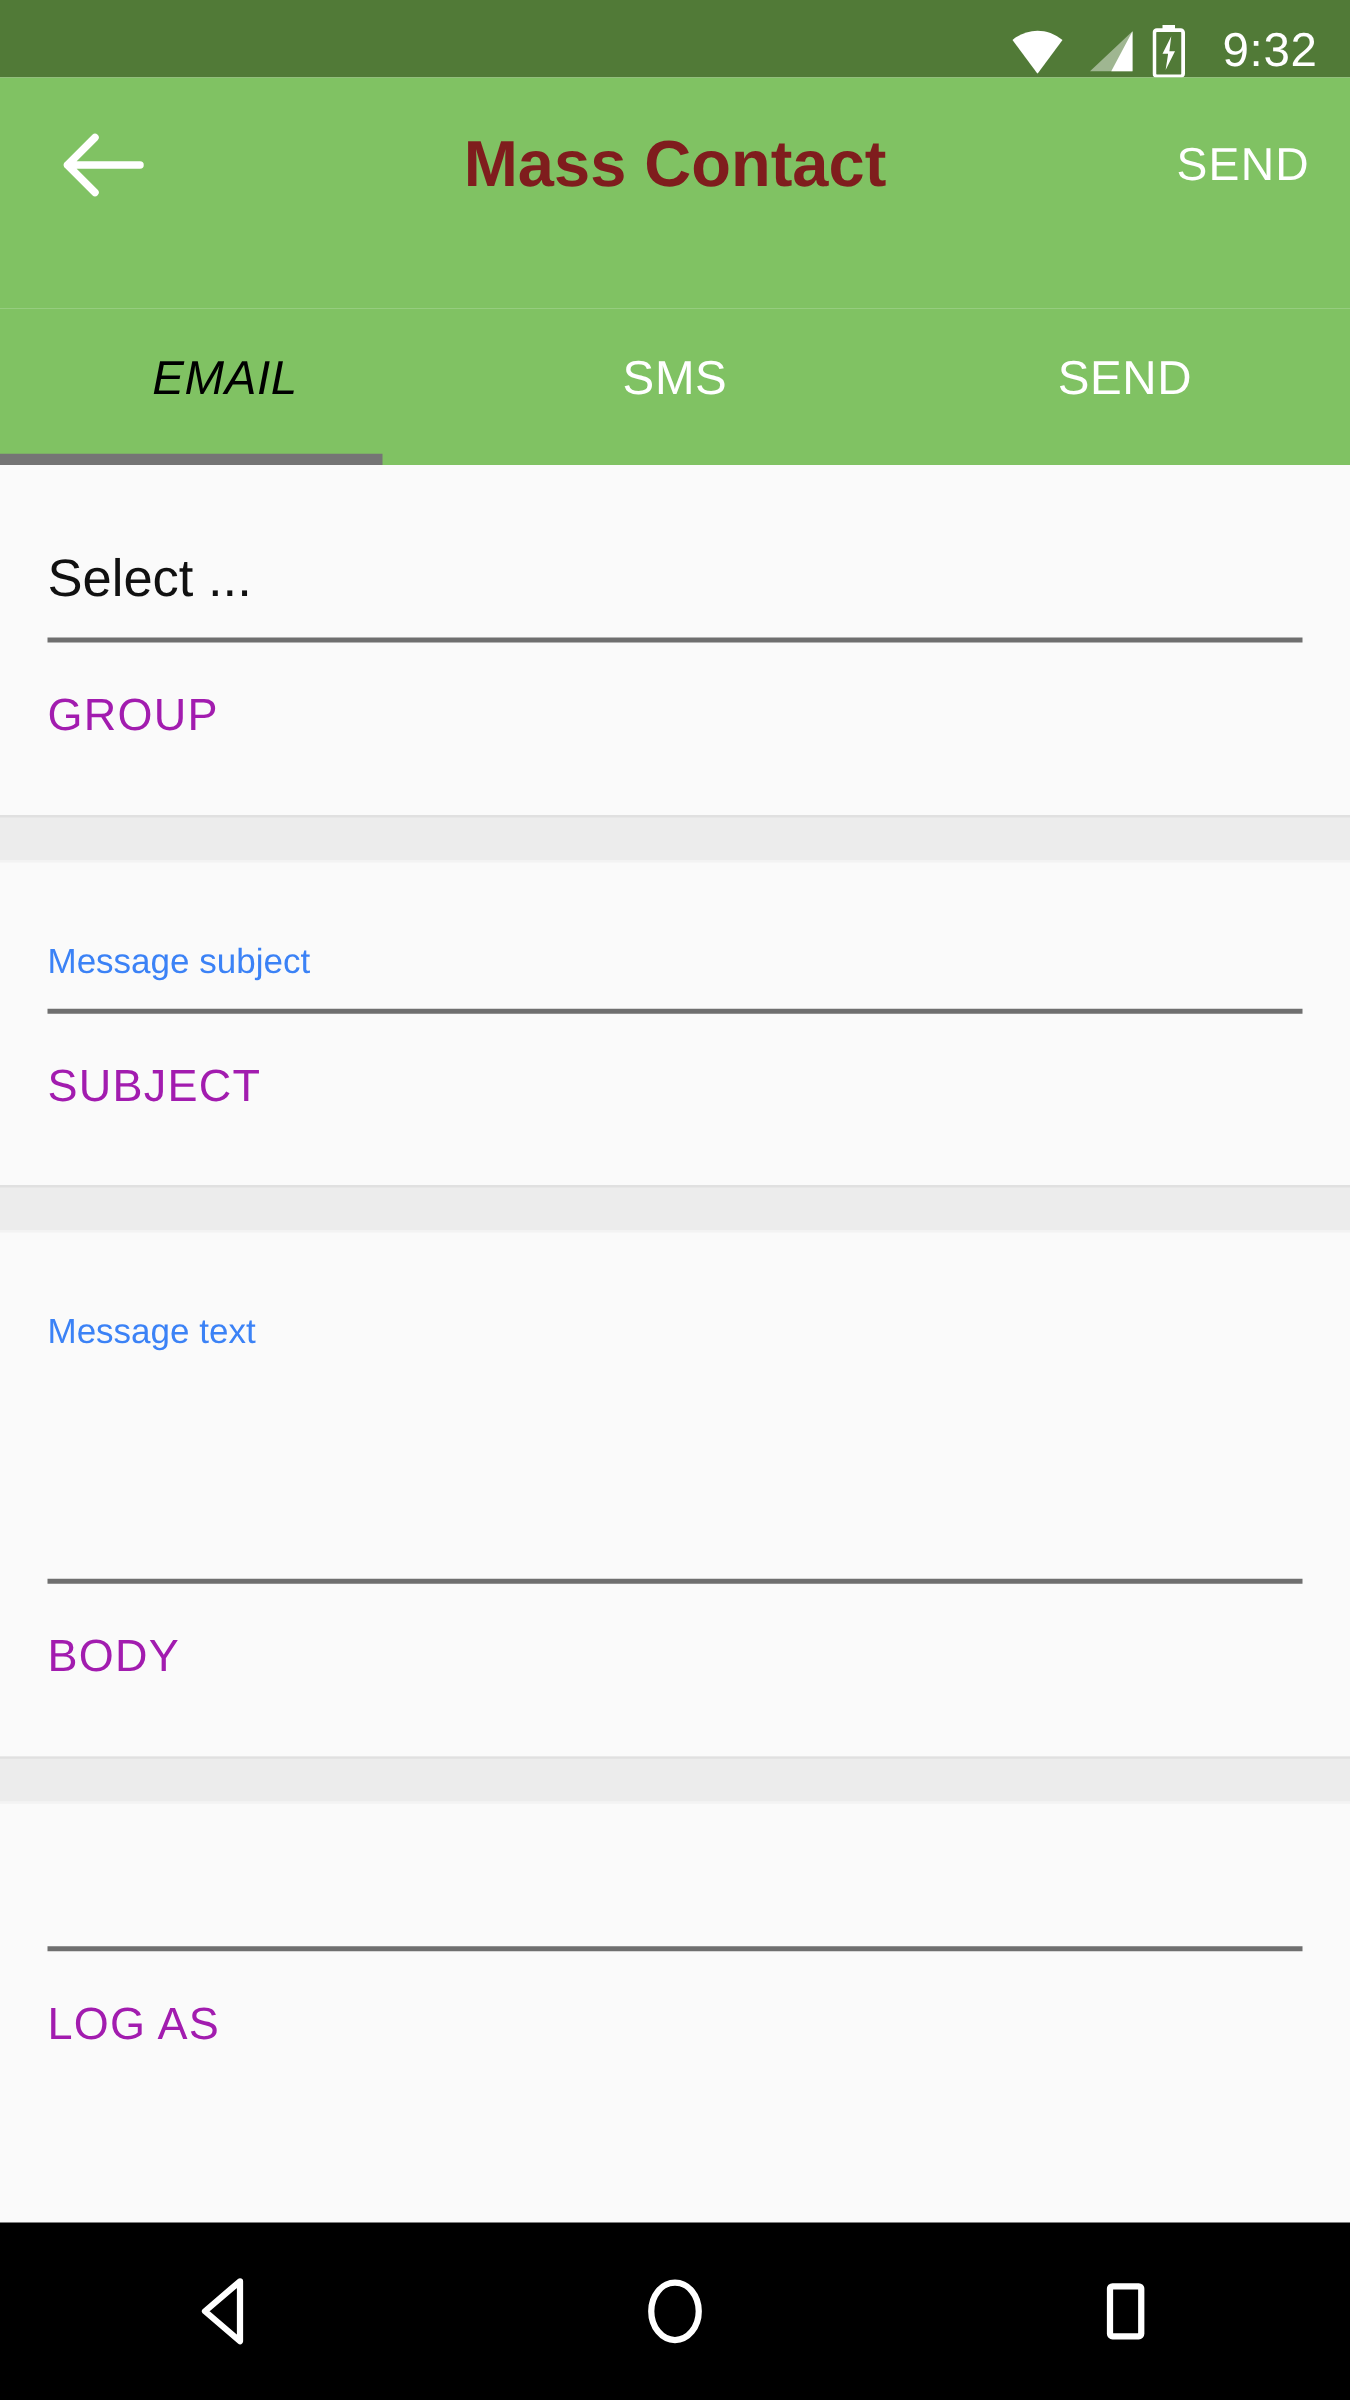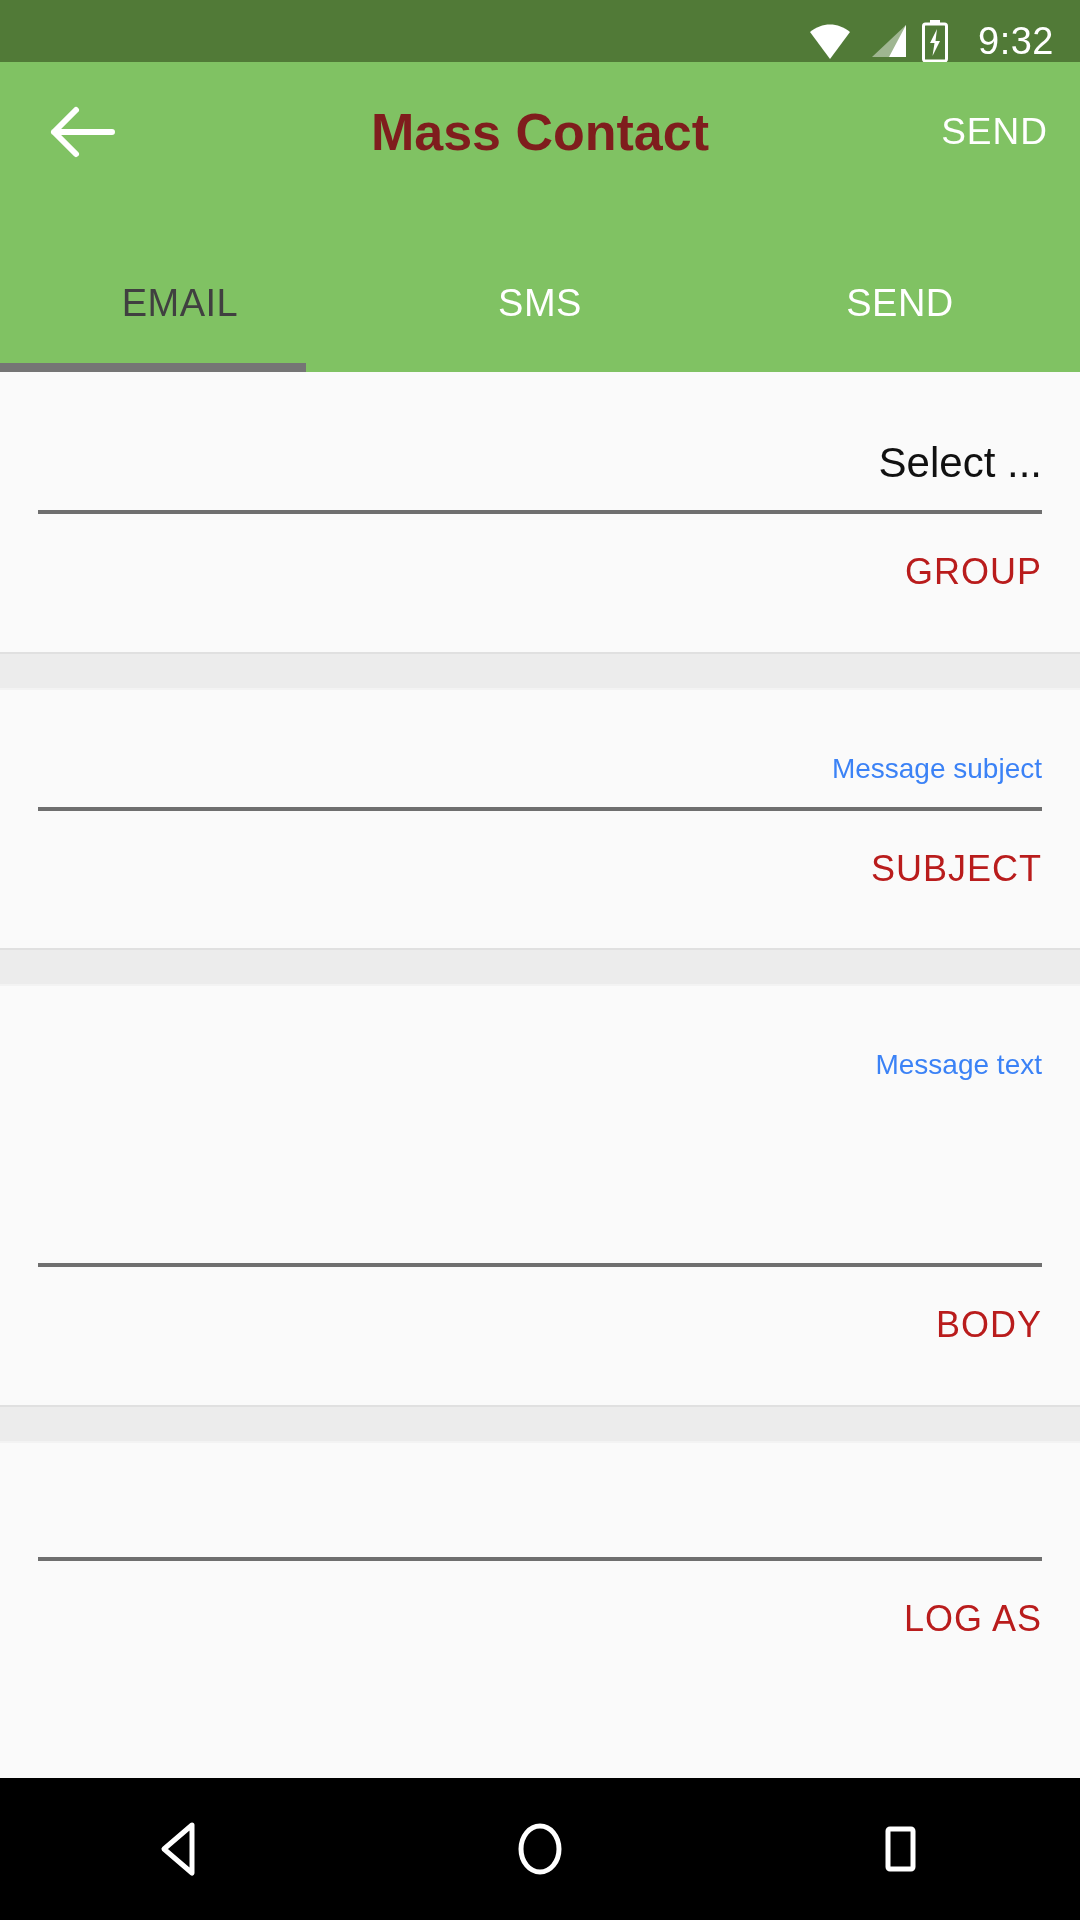--- a/index.html
+++ b/index.html
@@ -52,30 +52,30 @@
   .tab-bar {
     position:absolute; top:247px; left:0; width:1080px; height:125px;
     background:#80c263;
   }
   .tabs { display:flex; width:1080px; height:125px; }
   .tab {
     flex:1 1 0; display:flex; align-items:center; justify-content:center;
     font-size:38px; letter-spacing:0.5px; color:#ffffff;
     cursor:pointer; padding-bottom:12px;
   }
-  .tab.active { color:#404040; }
+  .tab.active { color:#000000;font-style:italic; }
   .tab-indicator {
     position:absolute; left:0; bottom:0;
     width:306px; height:9px; background:#757575;
   }
 
   
   .content {
     position:absolute; top:372px; left:0; width:1080px; height:1406px;
-    background:#fafafa; overflow:hidden;text-align:right;
+    background:#fafafa; overflow:hidden;
   }
   .content::before{
     content:""; position:absolute; top:0; left:0; width:1080px; height:5px;
     background:linear-gradient(to bottom, rgba(0,0,0,0.13), rgba(0,0,0,0));
   }
 
   .section { position:relative; background:#fafafa; }
   .field-pad { padding:0 38px; }
 
   .value-text {
@@ -83,21 +83,21 @@
     white-space:nowrap;
   }
   .placeholder-text {
     font-size:28px; color:#3b82f6; line-height:1.2;
     white-space:nowrap;
   }
   .underline {
     height:4px; background:#6f6f6f; width:100%;
   }
   .caption {
-    font-size:36px; color:#b91c1c; letter-spacing:1px;
+    font-size:36px; color:#a21caf; letter-spacing:1px;
     line-height:1.2;
   }
   .separator {
     height:38px; background:#ececec;
     border-top:2px solid #e0e0e0; border-bottom:2px solid #f3f3f3;
   }
 
   
   .sec-group { padding-top:66px; }
   .sec-group .underline { margin-top:22px; }

